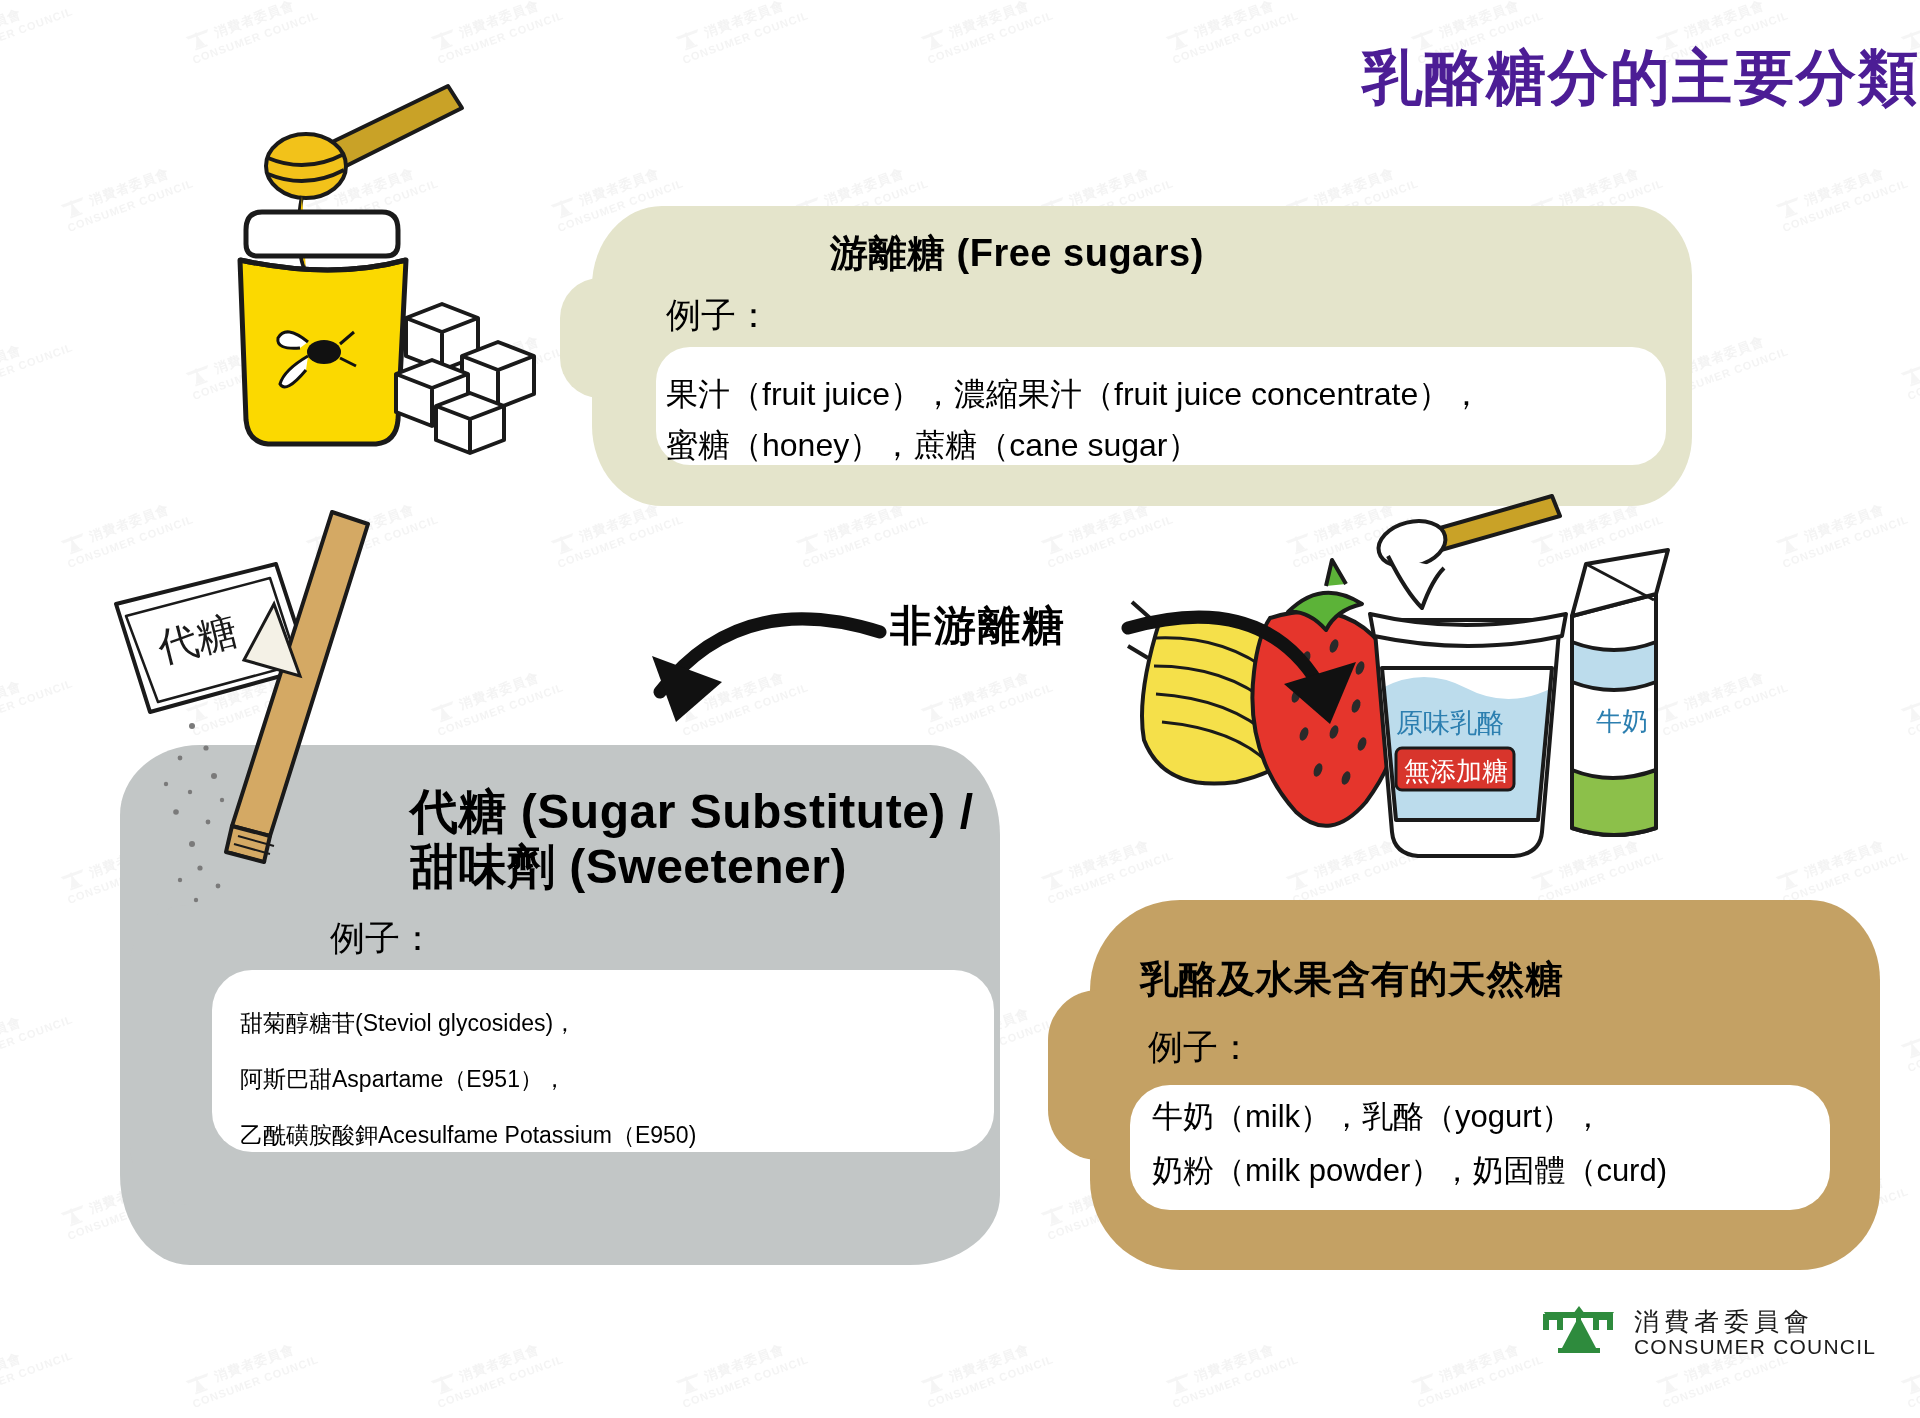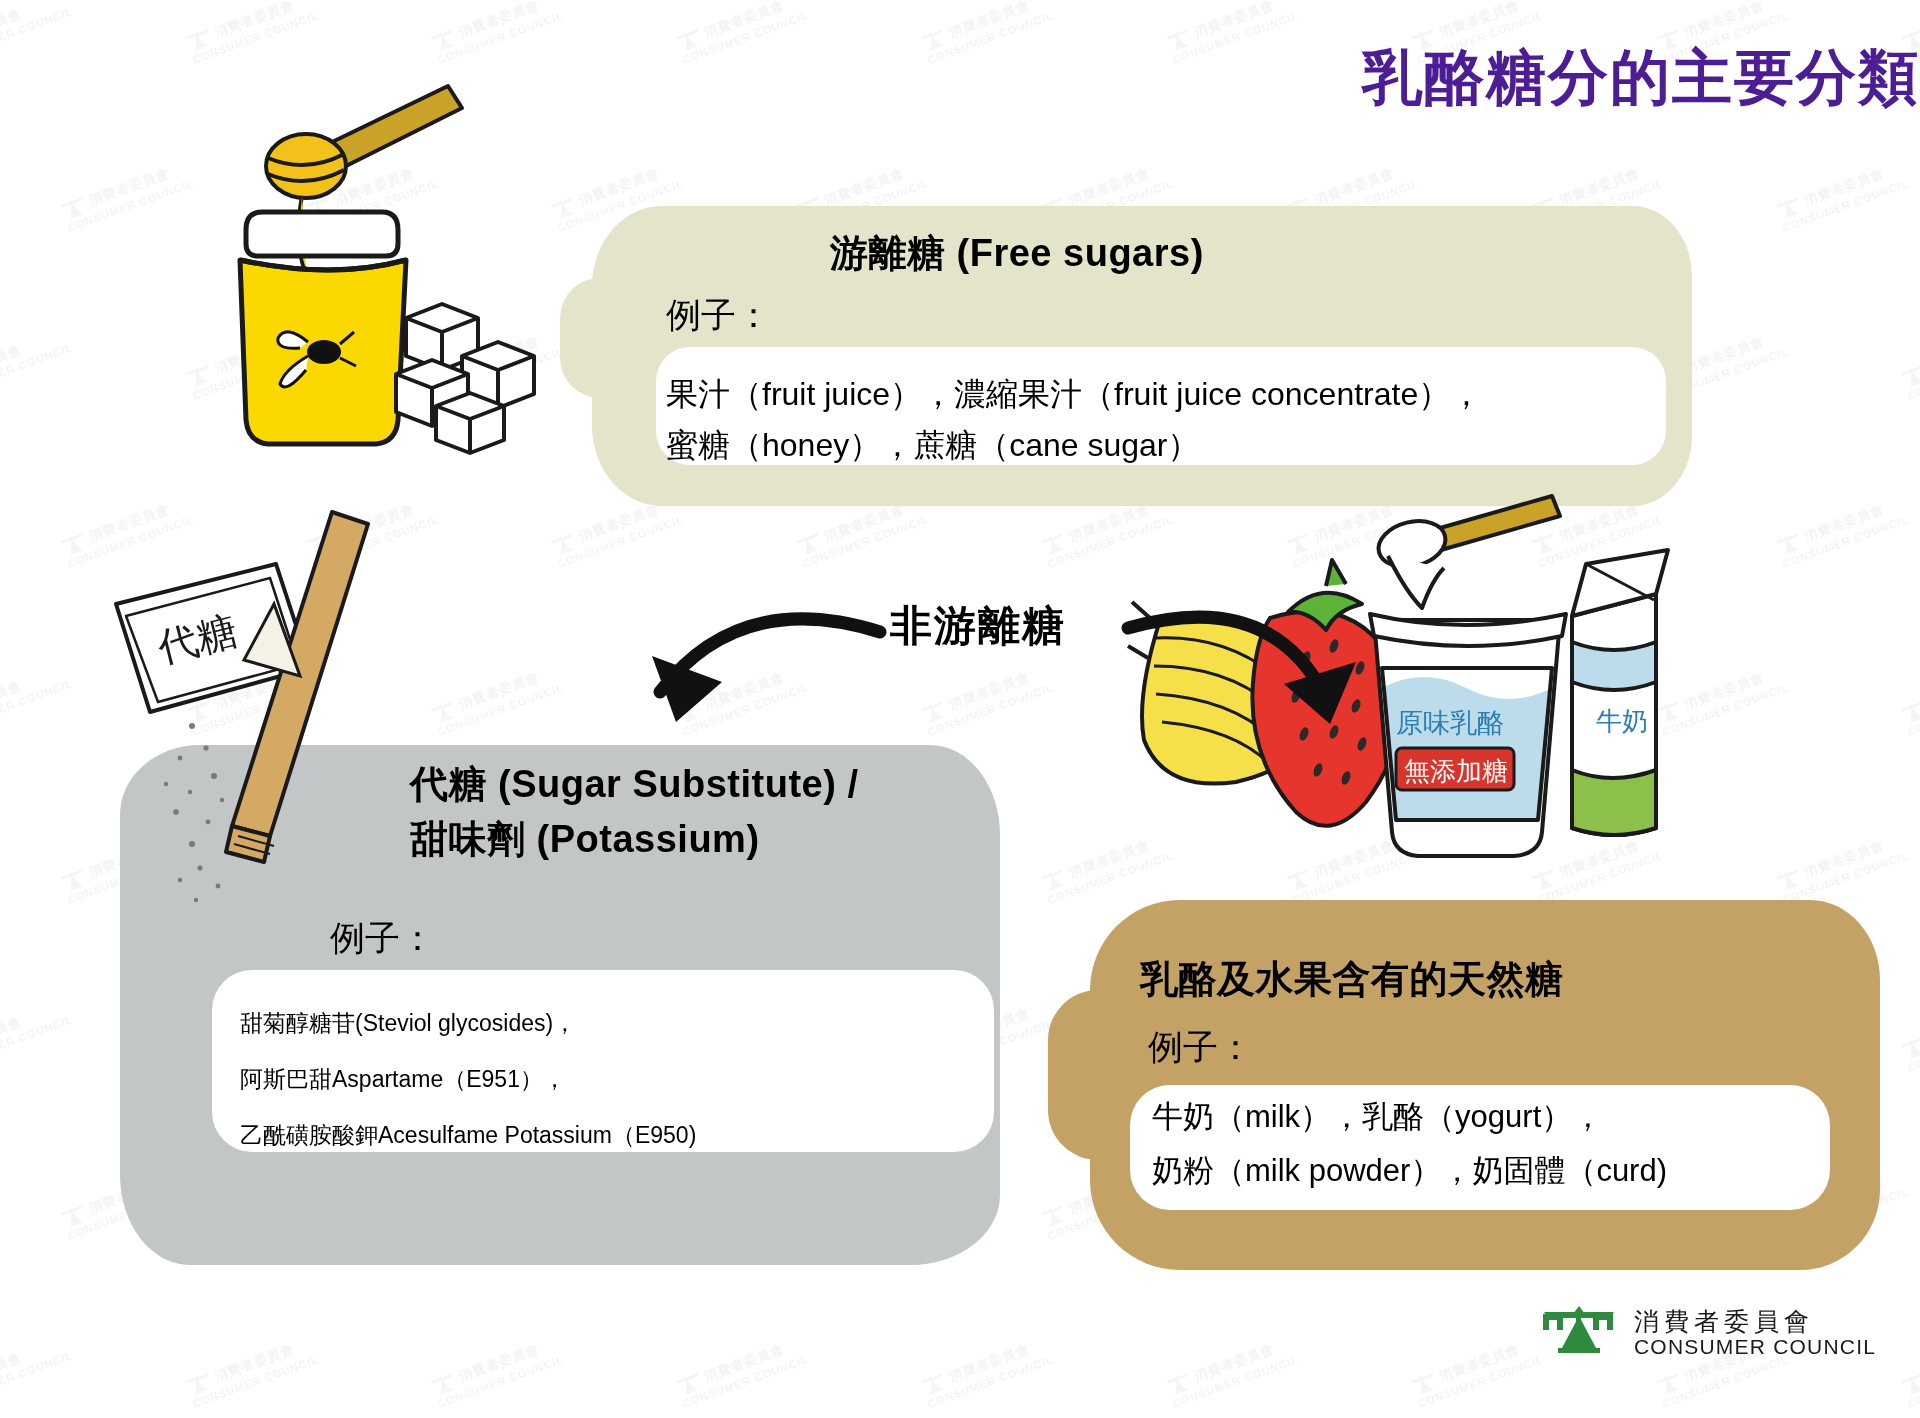--- a/index.html
+++ b/index.html
@@ -120,22 +120,22 @@
     background:#c2c6c6;
     border-radius: 60px 0 0 60px;
   }
   #sweet-card {
     left: 212px; top: 970px;
     width: 782px; height: 182px;
     border-radius: 40px;
   }
   #sweet-head {
     position:absolute; z-index:6;
-    left: 410px; top: 757px;
-    font-size: 38px; font-weight: 900; line-height: 55px; letter-spacing:.5px;
+    left: 410px; top: 784px;
+    font-size: 48px; font-weight: 900; line-height: 55px; letter-spacing:.5px;
   }
   #sweet-eg {
     position:absolute; z-index:6;
     left: 330px; top: 915px;
     font-size: 35px; font-weight: 500;
   }
   #sweet-lines {
     position:absolute; z-index:6;
     left: 240px; top: 995px;
     font-size: 23px; line-height: 56px; font-weight: 400;
@@ -1185,21 +1185,21 @@
     </g>
     <path d="M676 722 l-24 -66 l70 26 z" fill="#111111"></path>
     <path d="M1330 724 l-46 -40 l72 -22 z" fill="#111111"></path>
   </svg>
   <div id="arrow-label">非游離糖</div>
 
   <div class="blob" id="sweet-blob"></div>
   <div class="inner-card" id="sweet-card"></div>
   <div id="sweet-head">
     <div>代糖 (Sugar Substitute) /</div>
-    <div>甜味劑 (Potassium)</div>
+    <div>甜味劑 (Sweetener)</div>
   </div>
   <div id="sweet-eg">例子：</div>
   <div id="sweet-lines">
     <div>甜菊醇糖苷(Steviol glycosides)，</div>
     <div>阿斯巴甜Aspartame（E951），</div>
     <div>乙酰磺胺酸鉀Acesulfame Potassium（E950)</div>
   </div>
 
   <div class="blob" id="nat-blob"></div>
   <div class="inner-card" id="nat-card"></div>

